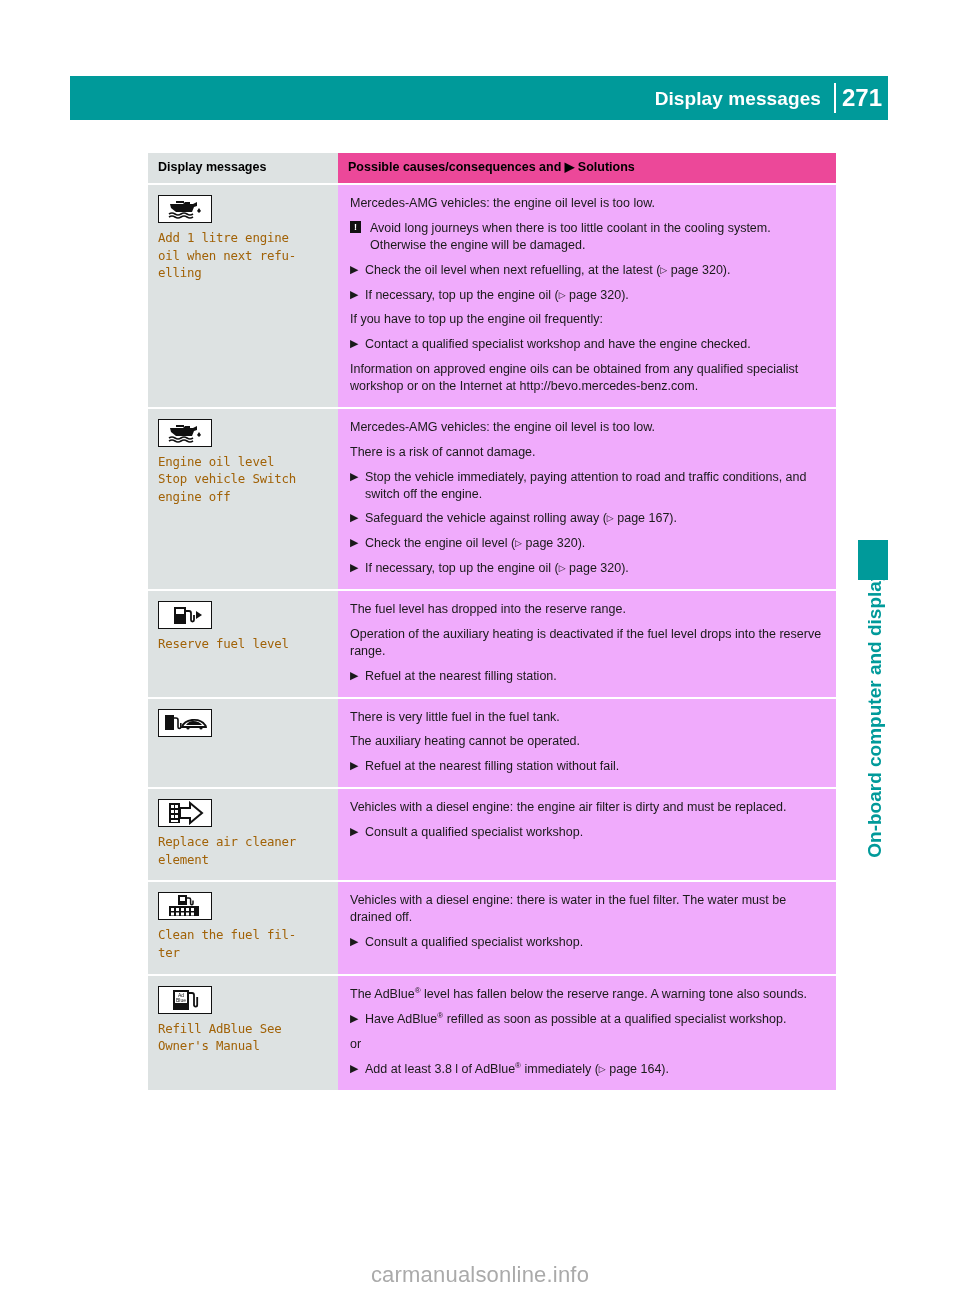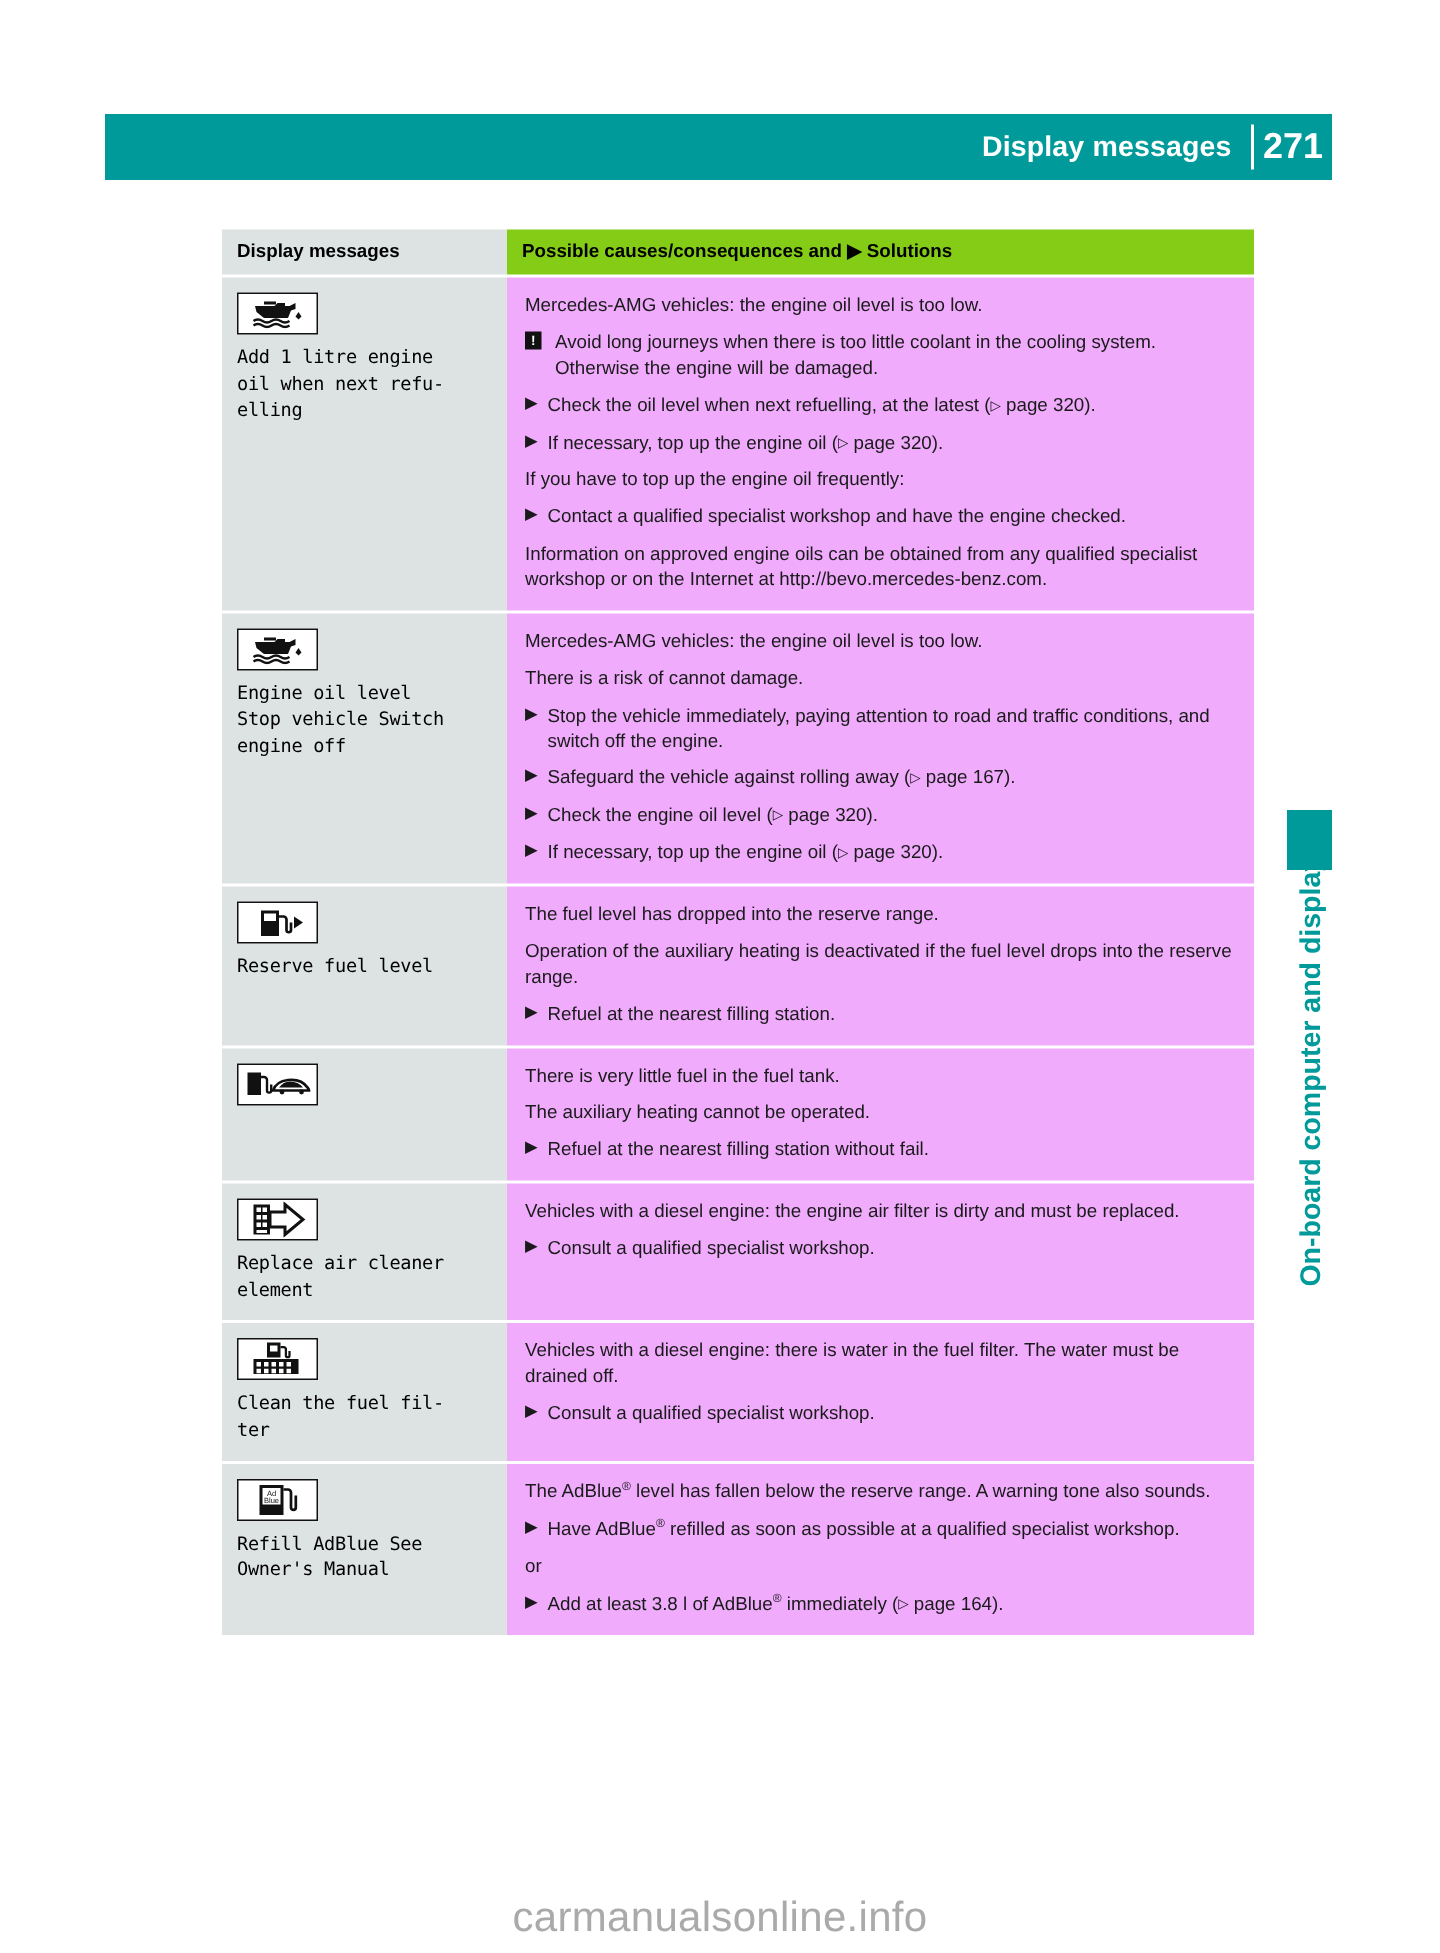--- a/index.html
+++ b/index.html
@@ -94,21 +94,21 @@
     background: #dde2e2;
     text-align: left;
     vertical-align: middle;
     font-size: 12.5px;
     font-weight: bold;
     color: #000000;
     padding: 7px 10px 8px 10px;
     border-bottom: 2px solid #ffffff;
     line-height: 1.2;
   }
-  #msg-table thead th.th-right { background: #84cc16; }
+  #msg-table thead th.th-right { background: #ec4899; }
 
   #msg-table tbody td {
     vertical-align: top;
     border-bottom: 2px solid #ffffff;
   }
   td.cell-left {
     background: #dde2e2;
     padding: 10px 10px 12px 10px;
   }
   td.cell-right {
@@ -123,21 +123,21 @@
     border: 1.5px solid #111;
     background: #ffffff;
     display: flex;
     align-items: center;
     justify-content: center;
     box-sizing: border-box;
     margin-bottom: 6px;
   }
   .msg-icon-box svg { display: block; }
   .msg-label {
-    color: #000000;
+    color: #a16207;
     font-family: "DejaVu Sans Mono", monospace;
     font-size: 12.4px;
     line-height: 1.42;
     white-space: pre-line;
     letter-spacing: -0.2px;
   }
 
   
   .para {
     font-size: 12.5px;
@@ -192,21 +192,21 @@
   sup { font-size: 8px; vertical-align: super; }
 
   
   #watermark {
     position: absolute;
     left: 0;
     top: 1262px;
     width: 960px;
     text-align: center;
     color: #aaaaaa;
-    font-size: 28px;
+    font-size: 22px;
     letter-spacing: 0.2px;
     font-family: "Liberation Sans", sans-serif;
   }
 </style>
 </head>
 <body>
 
 <div id="header-bar">
   <span id="header-title">Display messages</span>
   <span id="header-divider"></span>

